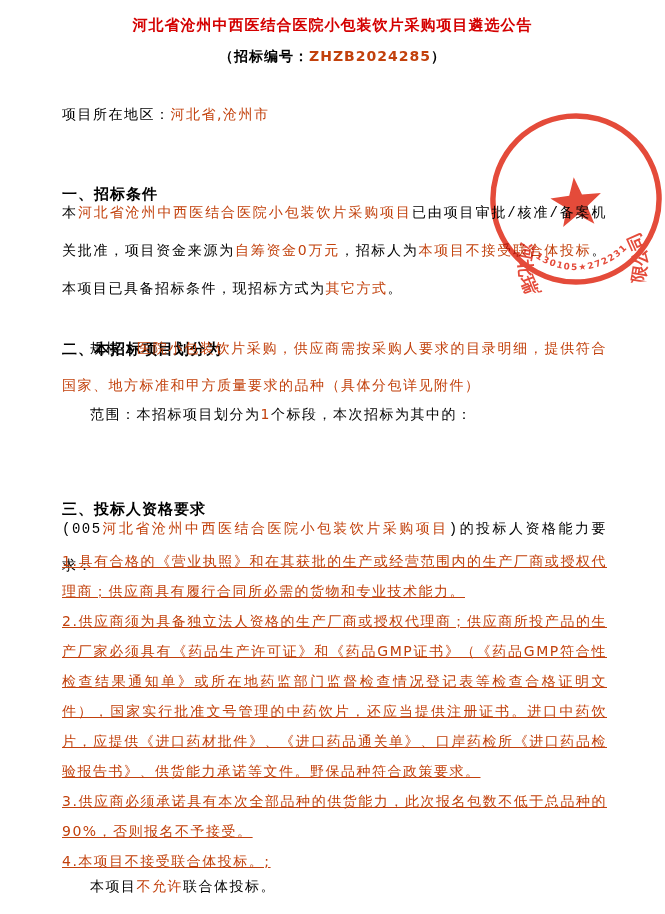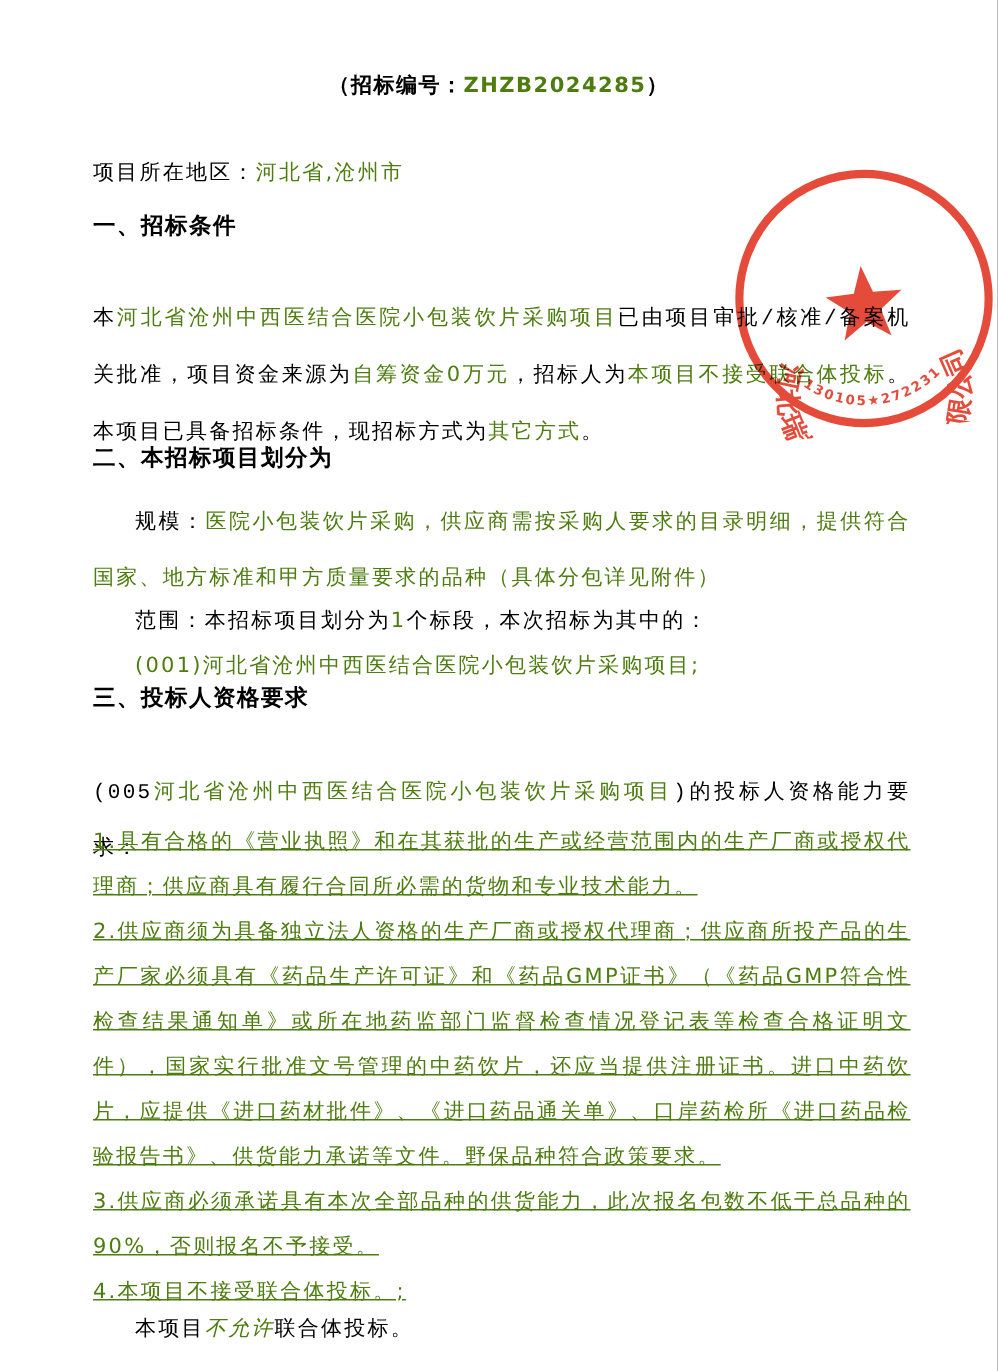--- a/index.html
+++ b/index.html
@@ -10,40 +10,41 @@
   }
   .doc-title{
     position:absolute;top:16px;left:0;width:665px;text-align:center;
     font-size:15px;font-weight:bold;color:#d40000;letter-spacing:1px;
   }
   .doc-subtitle{
     position:absolute;top:48px;left:0;width:665px;text-align:center;
     font-size:14px;font-weight:bold;color:#000;letter-spacing:1px;
   }
   .blk{color:#000;font-family:Liberation Mono, monospace;}
-  .blu{color:#4d7c0f;}
-  .ital{font-style:italic;}
+  .blu{color:#c2410c;}
+  .ital{}
   .line{position:absolute;left:62px;width:545px;font-size:14px;letter-spacing:1.5px;}
-  .heading{font-weight:bold;font-size:15px;letter-spacing:1px;}
+  .heading{font-weight:bold;font-size:15px;letter-spacing:1px;margin-top:44px;}
   .para{line-height:37px;text-align:justify;}
   .p36{line-height:36px;text-align:justify;}
   .ind{text-indent:28px;}
   .list p{margin:0;line-height:30px;text-align:justify;text-decoration:underline;}
   .stamp{
     position:absolute;left:487px;top:110px;width:178px;height:178px;
     mix-blend-mode:multiply;opacity:0.92;transform:rotate(-6deg);
     pointer-events:none;
   }
   .stamp text{font-family:"DejaVu Sans","Liberation Sans",sans-serif;}
 </style>
 </head>
 <body>
 
 <div class="page">
 
+  <div class="doc-title">河北省沧州中西医结合医院小包装饮片采购项目遴选公告</div>
 
   <div class="doc-subtitle">
     <span class="blk">（招标编号：</span><span class="blu">ZHZB2024285</span><span class="blk">）</span>
   </div>
 
   <div class="line" style="top:106px;">
     <span class="blk">项目所在地区：</span><span class="blu">河北省,沧州市</span>
   </div>
 
   <div class="line heading" style="top:141px;">一、招标条件</div>
@@ -55,23 +56,20 @@
   <div class="line heading" style="top:296px;">二、本招标项目划分为</div>
 
   <div class="line p36 ind" style="top:330px;">
     <span class="blk">规模：</span><span class="blu">医院小包装饮片采购，供应商需按采购人要求的目录明细，提供符合国家、地方标准和甲方质量要求的品种（具体分包详见附件）</span>
   </div>
 
   <div class="line p36 ind" style="top:396px;">
     <span class="blk">范围：本招标项目划分为</span><span class="blu">1</span><span class="blk">个标段，本次招标为其中的：</span>
   </div>
 
-  <div class="line p36 ind" style="top:426px;">
-    <span class="blu">(001)河北省沧州中西医结合医院小包装饮片采购项目;</span>
-  </div>
 
   <div class="line heading" style="top:456px;">三、投标人资格要求</div>
 
   <div class="line p36" style="top:510px;">
     <span class="blk">(005</span><span class="blu">河北省沧州中西医结合医院小包装饮片采购项目</span><span class="blk">)的投标人资格能力要求：</span>
   </div>
 
   <div class="line list" style="top:546px;">
     <p class="blu">1.具有合格的《营业执照》和在其获批的生产或经营范围内的生产厂商或授权代理商；供应商具有履行合同所必需的货物和专业技术能力。</p>
     <p class="blu">2.供应商须为具备独立法人资格的生产厂商或授权代理商；供应商所投产品的生产厂家必须具有《药品生产许可证》和《药品GMP证书》（《药品GMP符合性检查结果通知单》或所在地药监部门监督检查情况登记表等检查合格证明文件），国家实行批准文号管理的中药饮片，还应当提供注册证书。进口中药饮片，应提供《进口药材批件》、《进口药品通关单》、口岸药检所《进口药品检验报告书》、供货能力承诺等文件。野保品种符合政策要求。</p>

